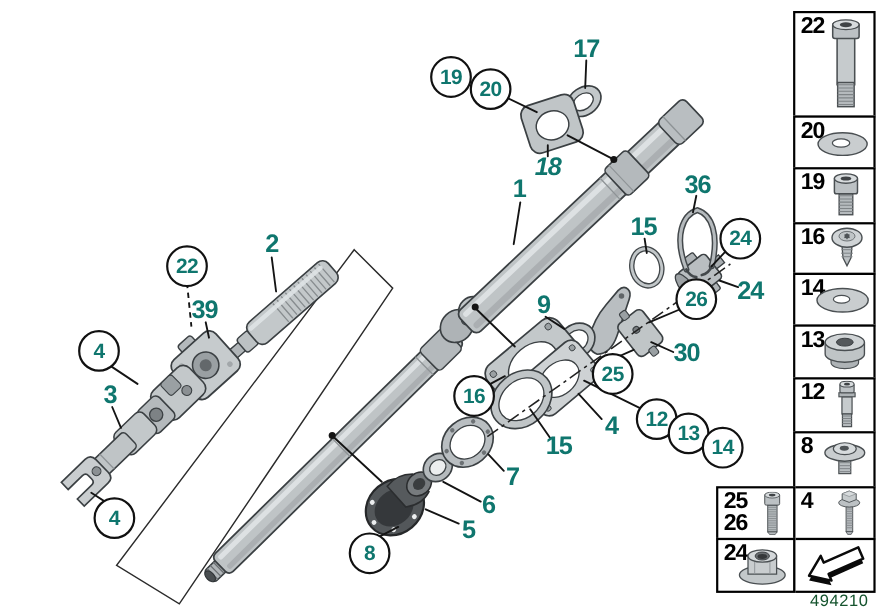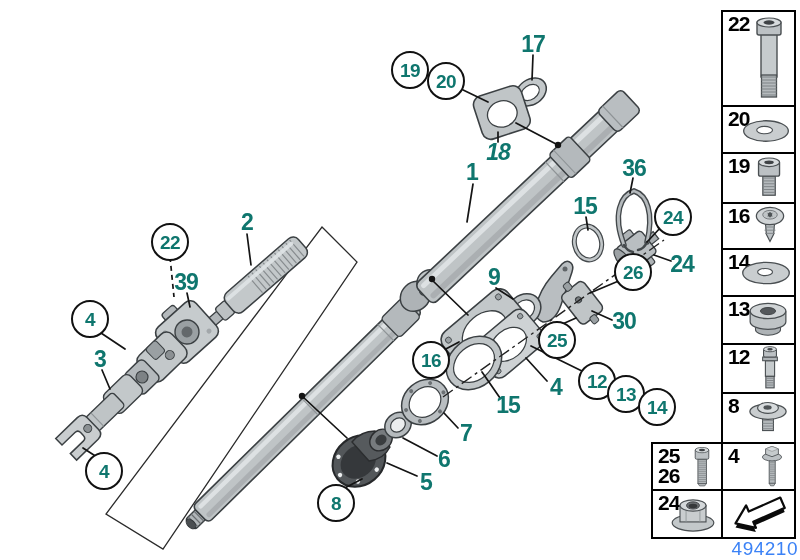--- a/index.html
+++ b/index.html
@@ -9,22 +9,22 @@
   .callout{position:absolute;transform:translate(-50%,-50%);font-weight:bold;font-size:23px;
            color:#0f766e;letter-spacing:-1px;line-height:1;white-space:nowrap;cursor:default;}
   .callout.circled{width:34px;height:34px;border:2.6px solid #111;border-radius:50%;background:#fff;
            display:flex;align-items:center;justify-content:center;font-size:19px;letter-spacing:-0.5px;}
   .legend-col{position:absolute;}
   .cell{position:relative;box-sizing:border-box;border:2px solid #000;background:#fff;}
   .cell + .cell{margin-top:-2px;}
   .cell .num{position:absolute;left:5px;top:2px;font-weight:bold;font-size:21px;color:#000;
            letter-spacing:-1px;line-height:20px;}
   .cell svg{position:absolute;}
-  .doc-number{position:absolute;left:728px;top:538px;width:70px;text-align:right;
-           font-size:19px;color:#3b82f6;letter-spacing:0.5px;}
+  .doc-number{position:absolute;left:728px;top:538px;width:70px;text-align:center;
+           font-size:15px;color:#14532d;letter-spacing:0.5px;}
 </style>
 </head>
 <body>
 
 <div class="stage">
 
 <svg class="diagram" width="800" height="560" viewBox="0 0 800 560">
 
   <path d="M322,227 L357,262 L163,549 L106,514 Z" fill="none" stroke="#2b2b2b" stroke-width="1.3"></path>
 

